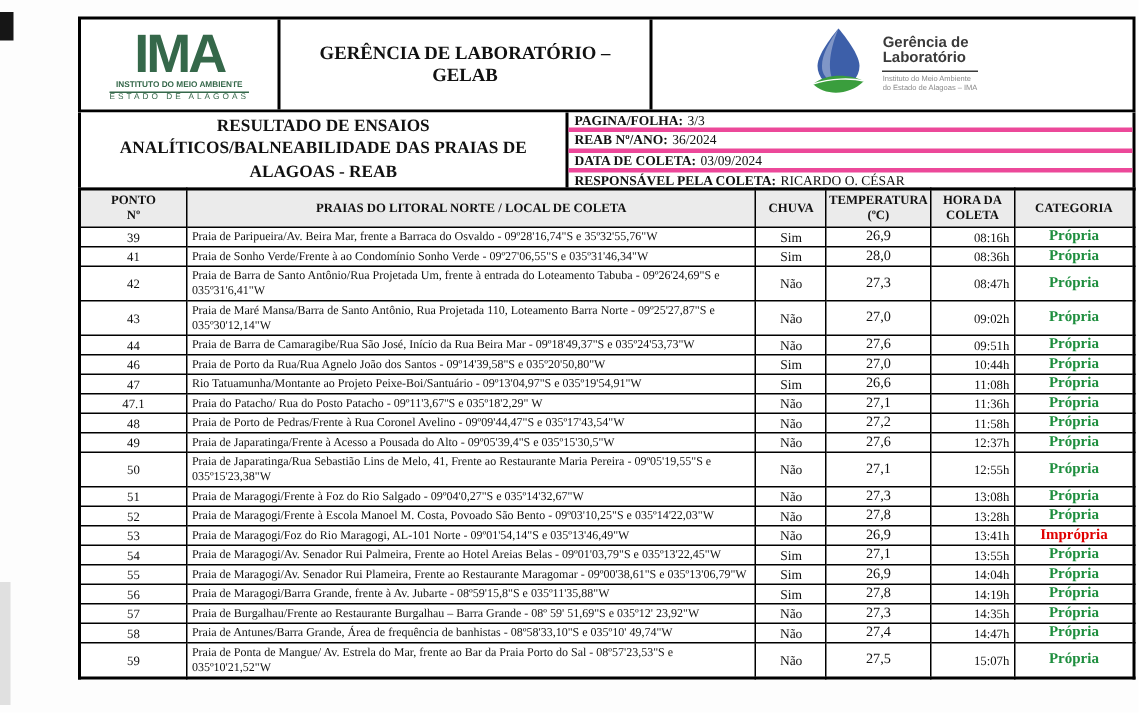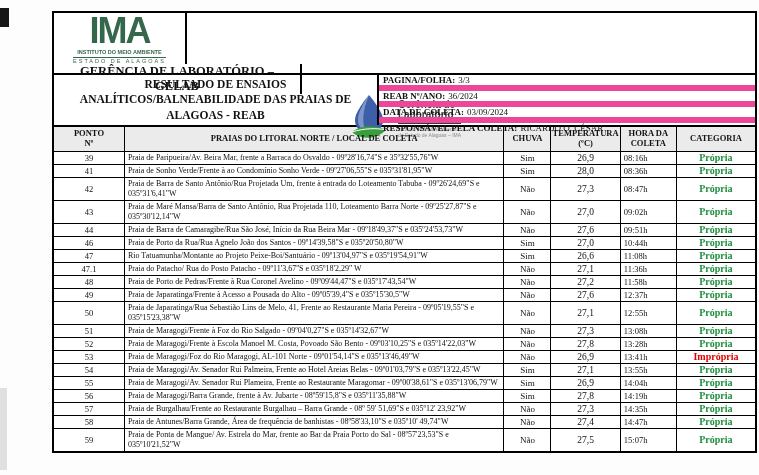--- a/index.html
+++ b/index.html
@@ -5,55 +5,55 @@
   html,body{margin:0;padding:0;}
   body{
     width:759px;height:475px;background:#fdfdfd;position:relative;
     font-family:"Liberation Serif", serif;color:#111;overflow:hidden;
   }
   .scan-mark{position:absolute;background:#161616;}
   .scan-smudge{position:absolute;background:#c9c9c9;opacity:.55;}
   .doc{position:absolute;left:52px;top:11px;width:705px;}
 
   
-  .band1{display:flex;border:2px solid #000;height:64px;box-sizing:border-box;background:#fff;flex-direction:column;}
+  .band1{display:flex;border:2px solid #000;height:64px;box-sizing:border-box;background:#fff;}
   .cell-ima{width:133px;border-right:2px solid #000;box-sizing:border-box;display:flex;align-items:center;justify-content:center;}
   .ima-logo{text-align:center;line-height:1;}
   .ima-acronym{font-family:"Liberation Sans",sans-serif;font-weight:bold;font-size:36px;letter-spacing:-2px;color:#35684a;display:block;position:relative;}
   .ima-leaf{position:absolute;right:6px;top:7px;}
   .ima-sub1{display:block;font-family:"Liberation Sans",sans-serif;font-weight:bold;font-size:5.5px;color:#35684a;margin-top:1px;}
   .ima-sub2{display:block;font-family:"Liberation Sans",sans-serif;font-size:5.5px;letter-spacing:2px;color:#35684a;border-top:1px solid #35684a;margin-top:1px;padding-top:1px;}
   .cell-gelab{width:248px;border-right:2px solid #000;box-sizing:border-box;display:flex;align-items:center;justify-content:center;text-align:center;font-weight:bold;font-size:12.5px;padding:0 18px;}
   .cell-lablogo{flex:1;display:flex;align-items:center;justify-content:center;gap:8px;}
   .lab-text .lab-title{font-family:"Liberation Sans",sans-serif;font-weight:bold;font-size:10px;line-height:1.05;color:#3a3a3a;}
   .lab-rule{height:1px;background:#3a3a3a;margin:2px 0;}
   .lab-sub{font-family:"Liberation Sans",sans-serif;font-size:5px;color:#8a8a8a;line-height:1.25;}
 
   
   .band2{display:flex;border:2px solid #000;border-top:none;height:52px;box-sizing:border-box;background:#fff;}
   .cell-title{width:325px;border-right:2px solid #000;box-sizing:border-box;display:flex;align-items:center;justify-content:center;text-align:center;font-weight:bold;font-size:11.5px;padding:0 10px;line-height:1.35;}
   .cell-info{flex:1;display:flex;flex-direction:column;}
-  .info-row{flex:1;border-bottom:6px solid #ec4899;display:flex;align-items:center;padding:0 4px;font-size:9px;white-space:nowrap;}
+  .info-row{flex:1;border-bottom:3px solid #ec4899;display:flex;align-items:center;padding:0 4px;font-size:9px;white-space:nowrap;}
   .info-row:last-child{border-bottom:none;}
   .info-label{font-weight:bold;}
   .info-value{margin-left:3px;}
 
   
   table.main{border-collapse:collapse;width:705px;margin-top:-2px;background:#fff;table-layout:fixed;}
   table.main th, table.main td{border:1px solid #000;vertical-align:middle;}
   table.main{border:2px solid #000;}
   thead th{background:#ebebeb;font-size:8.5px;line-height:1.15;text-align:center;padding:2px 1px;}
   .col-ponto{width:70px;} .col-local{width:372px;} .col-chuva{width:46px;}
   .col-temp{width:68px;} .col-hora{width:55px;} .col-cat{width:78px;}
   tbody td{font-size:8px;line-height:10px;padding:1px 3px;}
   td.c-ponto{text-align:center;font-size:8.5px;}
   td.c-local{text-align:left;}
   td.c-chuva{text-align:center;font-size:9px;}
   td.c-temp{text-align:center;font-size:9.5px;}
-  td.c-hora{text-align:left;font-size:8.5px;}
+  td.c-hora{text-align:right;font-size:8.5px;}
   td.c-cat{text-align:center;font-weight:bold;font-size:10px;}
 </style>
 </head>
 <body>
 
 <div class="scan-mark" style="left:0;top:8px;width:9px;height:19px;"></div>
 <div class="scan-smudge" style="left:0;top:388px;width:7px;height:82px;"></div>
 
 <div class="doc">
 
@@ -148,21 +148,21 @@
     <td class="c-local">Praia de Paripueira/Av. Beira Mar, frente a Barraca do Osvaldo - 09º28'16,74"S e 35º32'55,76"W</td>
     <td class="c-chuva">Sim</td>
     <td class="c-temp">26,9</td>
     <td class="c-hora">08:16h</td>
     <td class="c-cat" style="color: rgb(30, 142, 62);">Própria</td>
   </tr>
 
 
   <tr>
     <td class="c-ponto">41</td>
-    <td class="c-local">Praia de Sonho Verde/Frente à ao Condomínio Sonho Verde - 09º27'06,55"S e 035º31'81,95"W</td>
+    <td class="c-local">Praia de Sonho Verde/Frente à ao Condomínio Sonho Verde - 09º27'06,55"S e 035º31'46,34"W</td>
     <td class="c-chuva">Sim</td>
     <td class="c-temp">28,0</td>
     <td class="c-hora">08:36h</td>
     <td class="c-cat" style="color: rgb(30, 142, 62);">Própria</td>
   </tr>
 
   <tr>
     <td class="c-ponto">42</td>
     <td class="c-local">Praia de Barra de Santo Antônio/Rua Projetada Um, frente à entrada do Loteamento Tabuba - 09º26'24,69"S e 035º31'6,41"W</td>
     <td class="c-chuva">Não</td>

